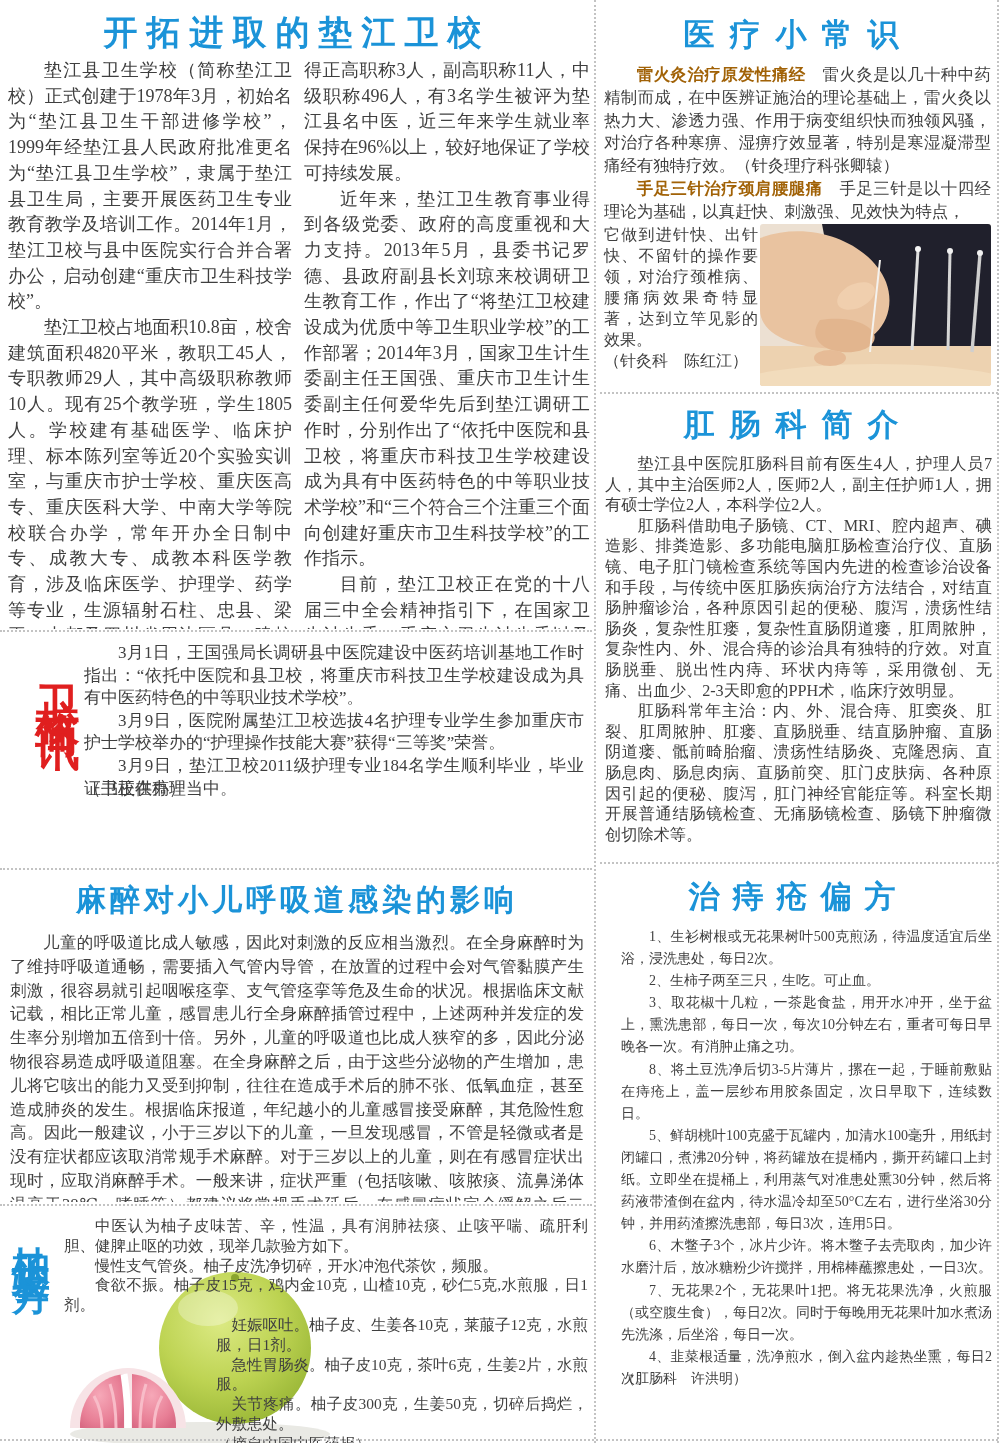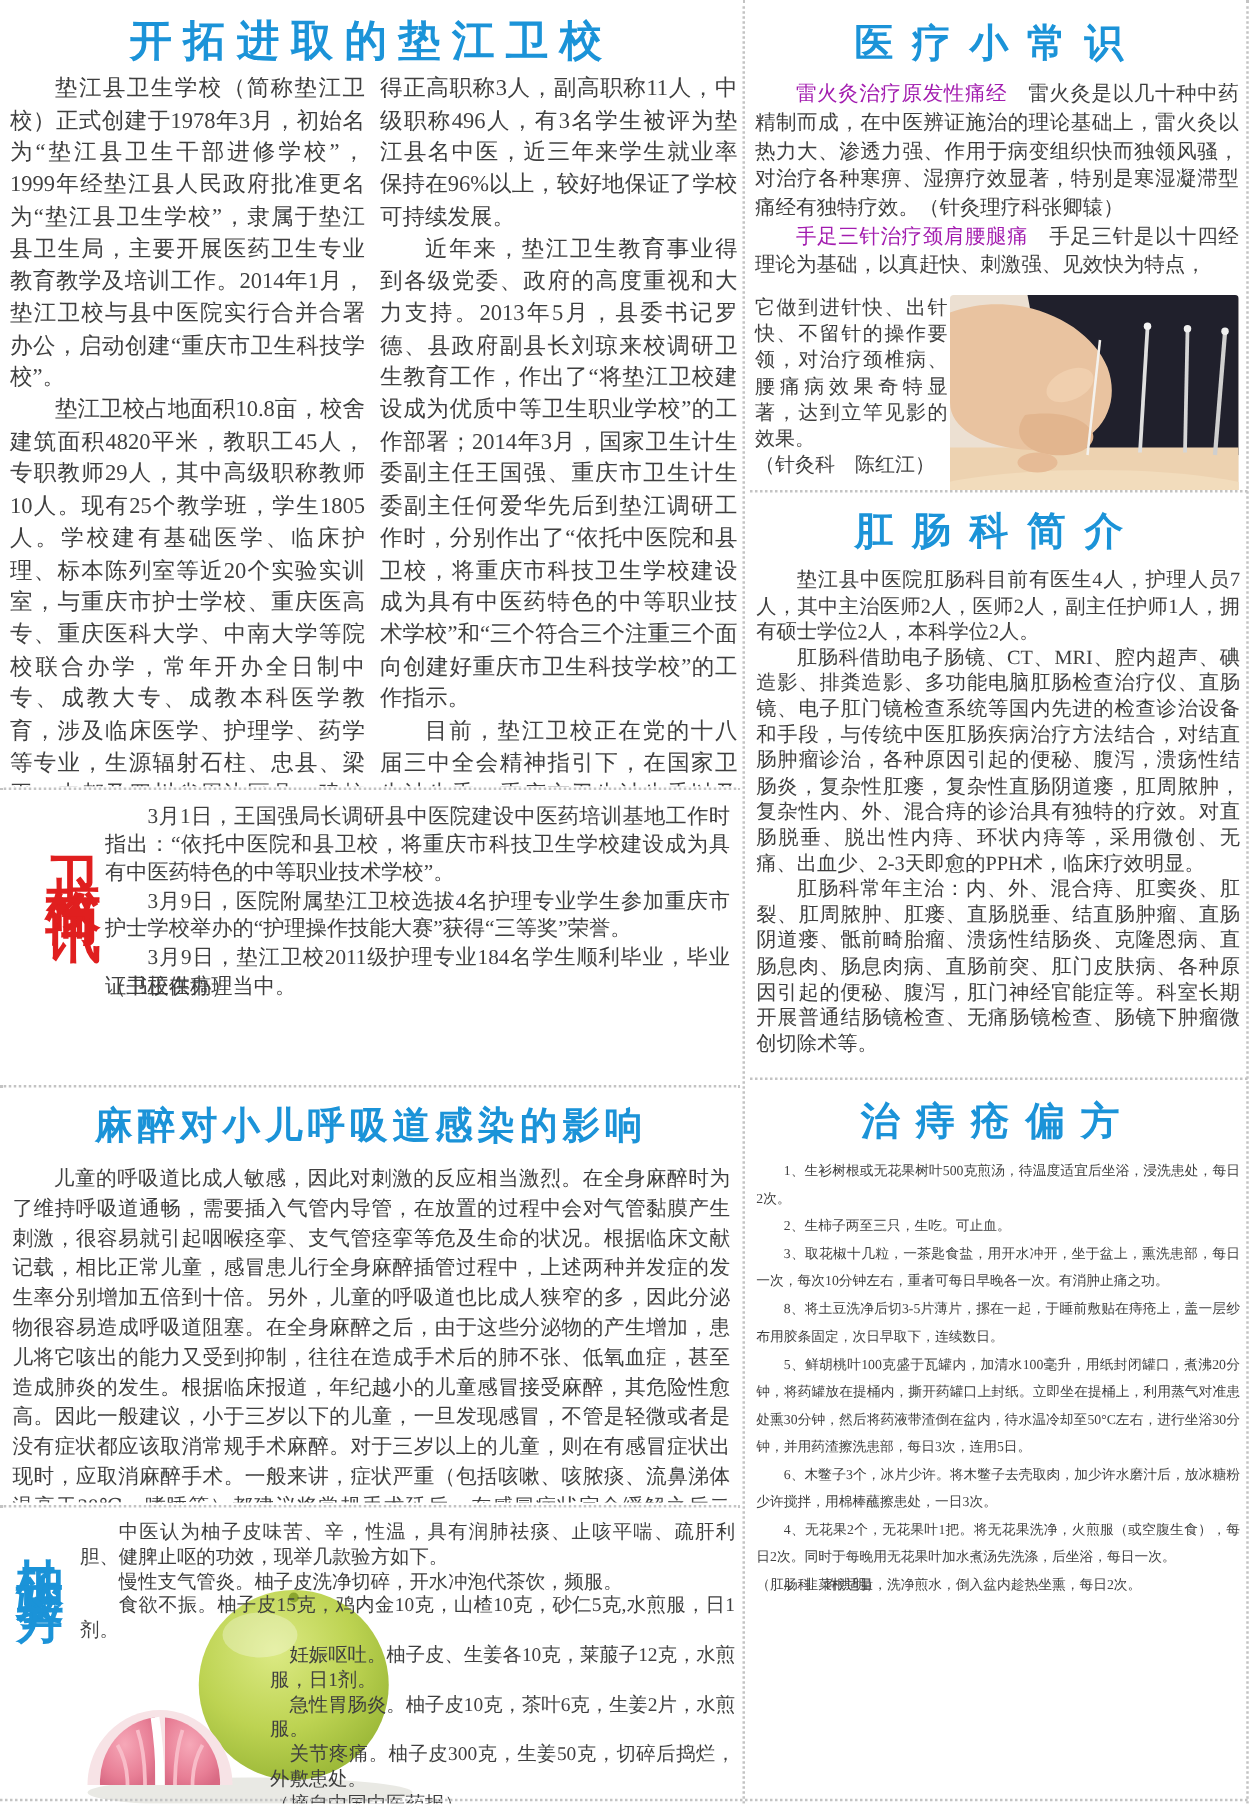--- a/index.html
+++ b/index.html
@@ -40,31 +40,31 @@
       font-family:"Liberation Sans","DejaVu Sans",sans-serif;font-weight:bold;
       font-size:38px;letter-spacing:7px;color:#1b93d8;line-height:1;}
   .pomelo-art{position:absolute;left:50px;top:48px;}
   .ptext{position:absolute;left:64px;top:8px;width:524px;font-size:15.5px;line-height:19.8px;}
   .items-right p{margin-left:152px;text-indent:1em;}
   .pomelo-byline{text-align:right;padding-right:68px;text-indent:0 !important;}
   
   #sec-tips{left:600px;top:0;width:397px;height:392px;}
   #sec-tips .headline{font-size:31px;letter-spacing:15px;padding:14px 0 8px;}
   .tbody{padding:0 6px 0 4px;font-size:16.4px;line-height:22.8px;}
-  .ohead{color:#a21caf;font-weight:normal;}
-  .wrap-row{display:flex;margin-top:12px;}
+  .ohead{color:#a16207;font-weight:bold;}
+  .wrap-row{display:flex;margin-top:0;}
   .wtext{width:160px;font-size:16px;line-height:21px;text-align:justify;}
   .wtext p{text-indent:0;}
   .photo-frame{width:231px;height:162px;margin-left:2px;border-radius:3px;overflow:hidden;flex:none;}
   #sec-dept{left:600px;top:396px;width:397px;height:462px;}
   #sec-dept .headline{font-size:31px;letter-spacing:15px;padding:8px 0 8px;}
   .dbody{padding:0 5px;font-size:16.2px;line-height:20.6px;}
   #sec-remedies{left:600px;top:866px;width:397px;height:577px;}
   #sec-remedies .headline{font-size:31px;letter-spacing:13px;padding:10px 0 8px;}
-  .rbody{padding:0 5px;font-size:11px;line-height:22.1px;}
+  .rbody{padding:0 5px;font-size:14px;line-height:22.1px;margin-left:16px;}
   .rbody .byline-pull{margin-top:-22.1px;}
 </style>
 </head>
 <body>
 
 <div class="page">
 
   <div class="sec" id="sec-school">
     <h1 class="headline">开拓进取的垫江卫校</h1>
     <div class="cols jtext">
@@ -194,21 +194,21 @@
 
   <div class="sec" id="sec-remedies">
     <h1 class="headline">治痔疮偏方</h1>
     <div class="rbody jtext">
       <p>1、生衫树根或无花果树叶500克煎汤，待温度适宜后坐浴，浸洗患处，每日2次。</p>
       <p>2、生柿子两至三只，生吃。可止血。</p>
       <p>3、取花椒十几粒，一茶匙食盐，用开水冲开，坐于盆上，熏洗患部，每日一次，每次10分钟左右，重者可每日早晚各一次。有消肿止痛之功。</p>
       <p>8、将土豆洗净后切3-5片薄片，摞在一起，于睡前敷贴在痔疮上，盖一层纱布用胶条固定，次日早取下，连续数日。</p>
       <p>5、鲜胡桃叶100克盛于瓦罐内，加清水100毫升，用纸封闭罐口，煮沸20分钟，将药罐放在提桶内，撕开药罐口上封纸。立即坐在提桶上，利用蒸气对准患处熏30分钟，然后将药液带渣倒在盆内，待水温冷却至50°C左右，进行坐浴30分钟，并用药渣擦洗患部，每日3次，连用5日。</p>
       <p>6、木鳖子3个，冰片少许。将木鳖子去壳取肉，加少许水磨汁后，放冰糖粉少许搅拌，用棉棒蘸擦患处，一日3次。</p>
-      <p>4、无花果2个，无花果叶1把。将无花果洗净，火煎服（或空腹生食），每日2次。同时于每晚用无花果叶加水煮汤先洗涤，后坐浴，每日一次。</p>
+      <p>7、无花果2个，无花果叶1把。将无花果洗净，火煎服（或空腹生食），每日2次。同时于每晚用无花果叶加水煮汤先洗涤，后坐浴，每日一次。</p>
       <p>4、韭菜根适量，洗净煎水，倒入盆内趁热坐熏，每日2次。</p>
       <p class="byline-pull">（肛肠科　许洪明）</p>
     </div>
   </div>
 
   <div class="vdiv" style="left:594px;"></div>
   <div class="vdiv" style="left:997px;"></div>
   <div class="hdiv" style="left:0;top:1439px;width:998px;"></div>
 
 </div>

